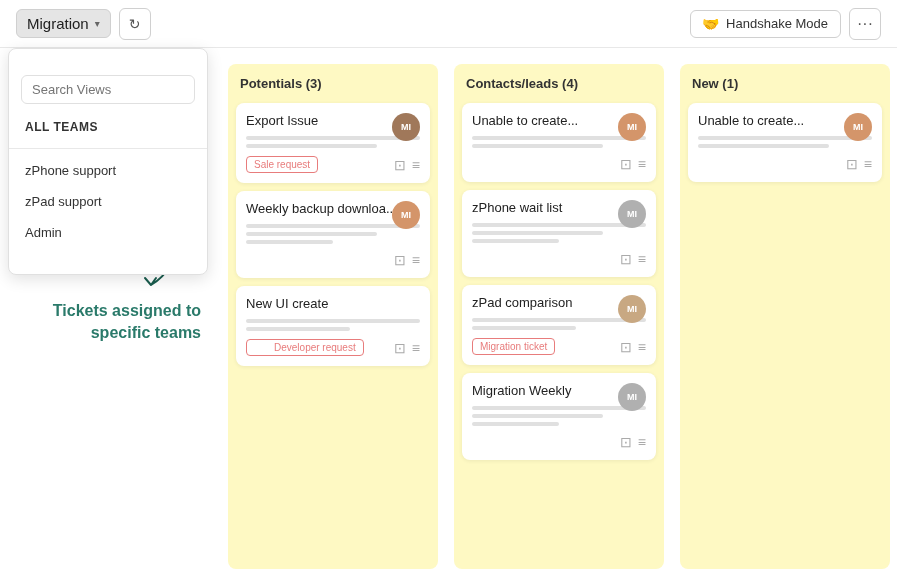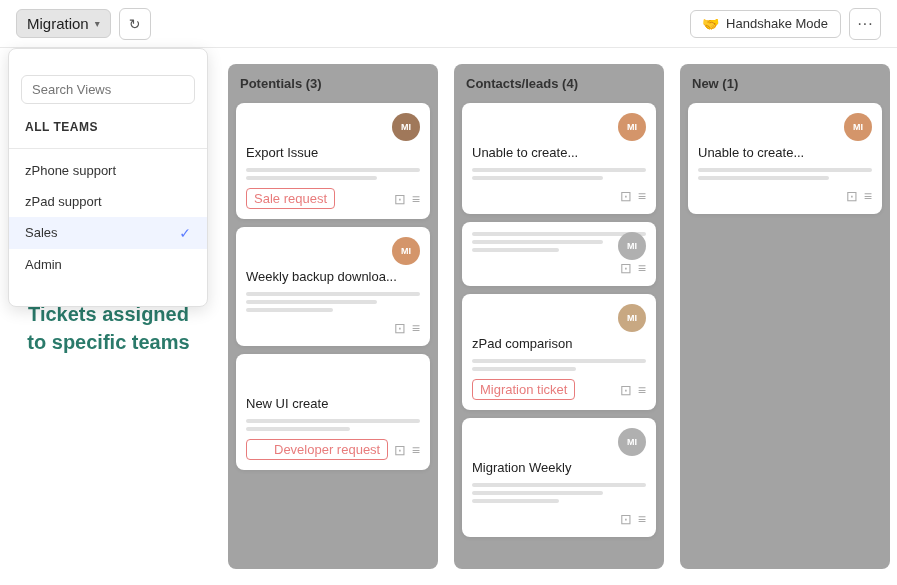--- a/index.html
+++ b/index.html
@@ -114,20 +114,21 @@
       height: 1px;
       background: #e8e8e8;
       margin: 6px 0;
     }
     .dropdown-item {
       padding: 8px 16px;
       font-size: 13px;
       color: #333;
       cursor: pointer;
       display: flex;
+      align-items: center;
       justify-content: space-between;
     }
     .dropdown-item.active {
       background: #f0f4ff;
       color: #333;
     }
     .dropdown-item .check {
       color: #5b7bff;
       font-size: 14px;
     }
@@ -143,21 +144,21 @@
     .board {
       display: flex;
       gap: 0;
       height: calc(585px - 48px);
       padding: 16px 8px 16px 220px;
       overflow-x: auto;
     }
     .board-column {
       min-width: 210px;
       max-width: 210px;
-      background: #a3a3a3;
+      background: #fef9c3;
       border-radius: 8px;
       margin: 0 8px;
       padding: 12px 8px;
       display: flex;
       flex-direction: column;
       gap: 8px;
     }
     .column-header {
       font-size: 13px;
       font-weight: 600;
@@ -172,21 +173,20 @@
       border-radius: 8px;
       padding: 10px;
       box-shadow: 0 1px 4px rgba(0,0,0,0.07);
       position: relative;
     }
     .card-title {
       font-size: 13px;
       font-weight: 500;
       color: #222;
       margin-bottom: 8px;
-      margin-top: 32px;
     }
     .card-lines {
       display: flex;
       flex-direction: column;
       gap: 4px;
       margin-bottom: 8px;
     }
     .card-line {
       height: 4px;
       border-radius: 2px;
@@ -195,21 +195,21 @@
     .card-line.w-full { width: 100%; }
     .card-line.w-3q { width: 75%; }
     .card-line.w-half { width: 50%; }
     .card-line.w-2q { width: 60%; }
     .card-footer {
       display: flex;
       align-items: center;
       justify-content: space-between;
     }
     .card-badge {
-      font-size: 13px;
+      font-size: 10px;
       padding: 2px 7px;
       border-radius: 4px;
       border: 1px solid;
       font-weight: 500;
     }
     .badge-sale {
       color: #e87c7c;
       border-color: #e87c7c;
       background: #fff;
     }
@@ -260,24 +260,24 @@
     
     .annotation {
       position: absolute;
       left: 16px;
       top: 300px;
       width: 185px;
     }
     .annotation-text {
       font-family: 'Segoe UI', cursive, sans-serif;
       color: #2a7a6a;
-      font-size: 20px;
+      font-size: 16px;
       font-weight: 700;
       line-height: 1.4;
-      text-align: center;
+      text-align: right;
     }
     .annotation-arrow {
       position: absolute;
       top: -60px;
       right: 20px;
     }
   </style>
 </head>
 <body>
 
@@ -303,24 +303,20 @@
 <div class="dropdown">
   <input class="dropdown-search" type="text" placeholder="Search Views" style="">
   <div class="all-teams-label">ALL TEAMS</div>
   <div class="dropdown-divider"></div>
   <div class="dropdown-item">
     <span>zPhone support</span>
   </div>
   <div class="dropdown-item">
     <span>zPad support</span>
   </div>
-  <div class="dropdown-item active">
-    <span>Sales</span>
-    <span class="check">✓</span>
-  </div>
   <div class="dropdown-item">
     <span>Admin</span>
   </div>
 </div>
 
 <div class="annotation">
   <svg class="annotation-arrow" width="60" height="60" viewBox="0 0 60 60">
     <path d="M50,5 Q55,30 30,45 L35,38 M30,45 L24,38" stroke="#1a5c4e" stroke-width="2" fill="none" stroke-linecap="round"></path>
   </svg>
   <div class="annotation-text">Tickets assigned to specific teams</div>
@@ -392,20 +388,21 @@
       <div class="card-footer">
         <div class="card-icons">
           <span class="card-icon">⊡</span>
           <span class="card-icon">≡</span>
         </div>
       </div>
     </div>
 
     <div class="card">
       <div class="avatar av-gray">MI</div>
+      <div class="card-title">zPhone wait list</div>
       <div class="card-lines">
         <div class="card-line w-full"></div>
         <div class="card-line w-3q"></div>
         <div class="card-line w-half"></div>
       </div>
       <div class="card-footer">
         <div class="card-icons">
           <span class="card-icon">⊡</span>
           <span class="card-icon">≡</span>
         </div>

